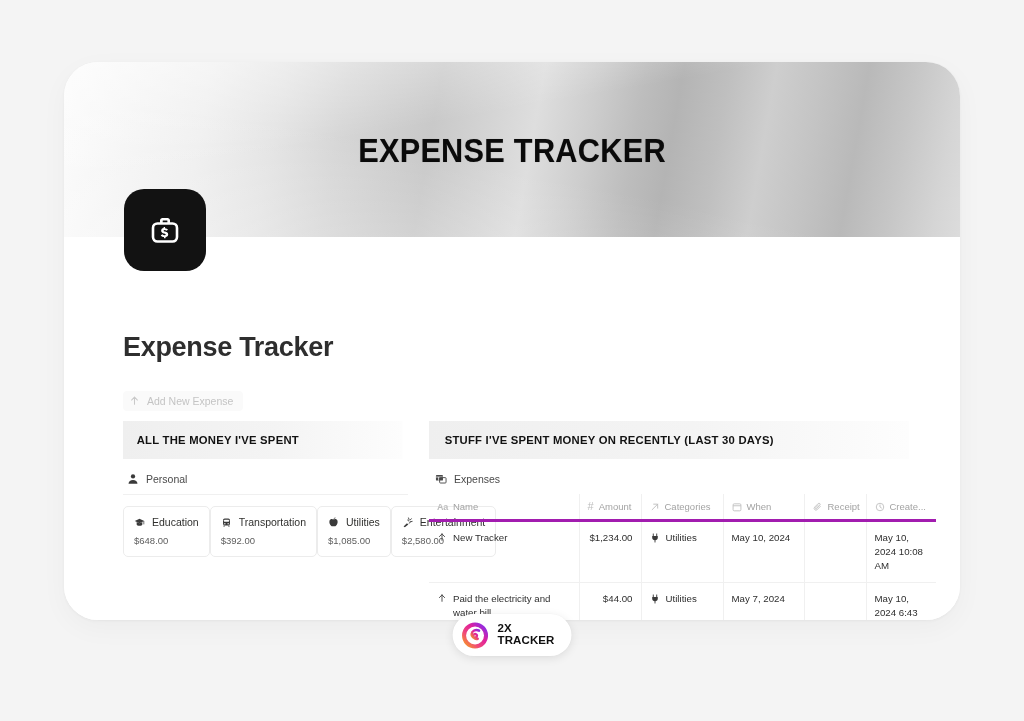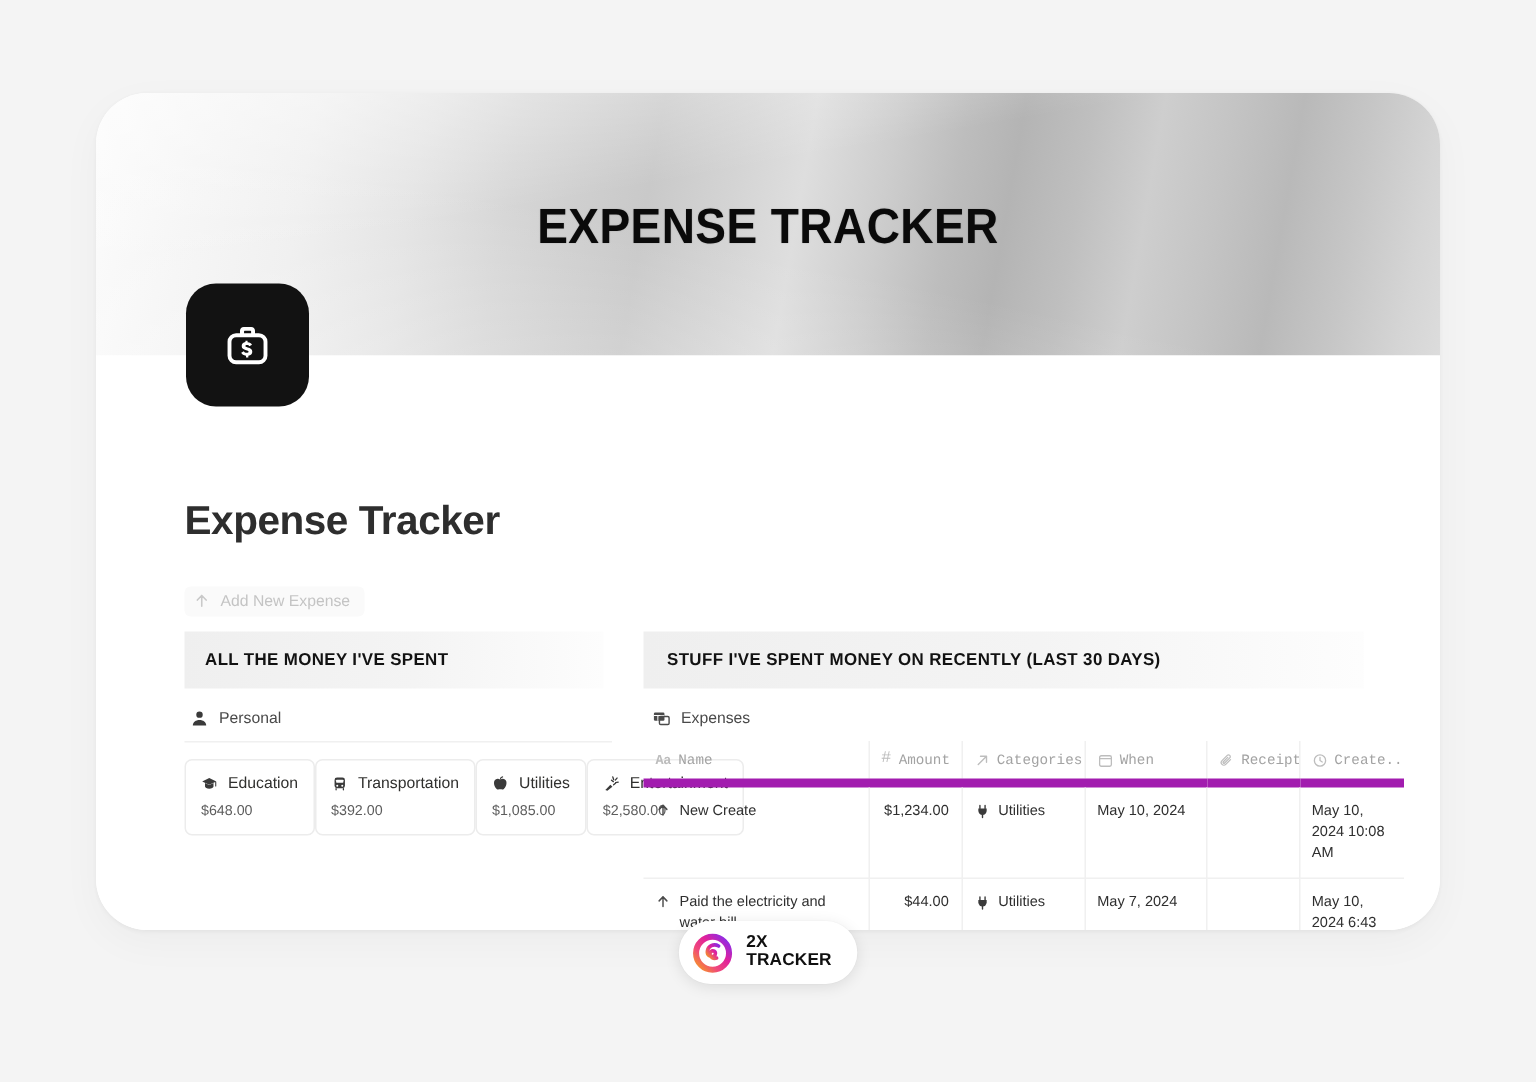--- a/index.html
+++ b/index.html
@@ -207,26 +207,25 @@
     border-collapse: collapse;
     table-layout: fixed;
     margin-top: 0px;
   }
   .tbl th {
     font-weight: 400;
     font-size: 9.5px;
     color: #a3a3a3;
     text-align: left;
     padding: 7px 8px;
-    border-bottom: 6px solid #a21caf;
+    border-bottom: 3px solid #a21caf;
     border-right: 1px solid #f0f0f0;
     vertical-align: middle;
     white-space: nowrap;
     overflow: hidden;
-    font-family: Liberation Mono, monospace;
   }
   .tbl th .th-inner { display: flex; align-items: center; gap: 5px; }
   .tbl th .th-inner svg { width: 10px; height: 10px; flex: 0 0 auto; display:block; }
   .tbl th .th-aa { font-size: 9px; color: #bdbdbd; font-weight: 700; letter-spacing: -0.3px; }
   .tbl th .th-hash { font-size: 11px; color: #bdbdbd; font-weight: 400; line-height: 1; }
 
   .tbl td {
     font-size: 9.7px;
     color: #2f2f2f;
     padding: 9px 8px;
@@ -470,21 +469,21 @@
           <tbody>
 
             <tr>
               <td class="c-name">
                 <span class="name-inner">
                   <span class="arrow-up">
                     <svg width="10" height="10" viewBox="0 0 12 12" aria-hidden="true">
                       <path d="M6 10V2.7M6 2.3l3.1 3.2M6 2.3 2.9 5.5" stroke="#4a4a4a" stroke-width="1.15" fill="none" stroke-linecap="round" stroke-linejoin="round"></path>
                     </svg>
                   </span>
-                  <span>New Create</span>
+                  <span>New Tracker</span>
                 </span>
               </td>
               <td class="c-amount">$1,234.00</td>
               <td class="c-cat">
                 <span class="cat-inner">
                   <span>
                     <svg width="10" height="10" viewBox="0 0 14 14" aria-hidden="true">
                       <path d="M4.6 1.3v3.0M9.4 1.3v3.0" stroke="#3a3a3a" stroke-width="1.3" stroke-linecap="round"></path>
                       <path d="M3.1 4.3h7.8v2.1a3.9 3.9 0 0 1-7.8 0z" fill="#3a3a3a"></path>
                       <path d="M7 10.3v2.4" stroke="#3a3a3a" stroke-width="1.3" stroke-linecap="round"></path>

